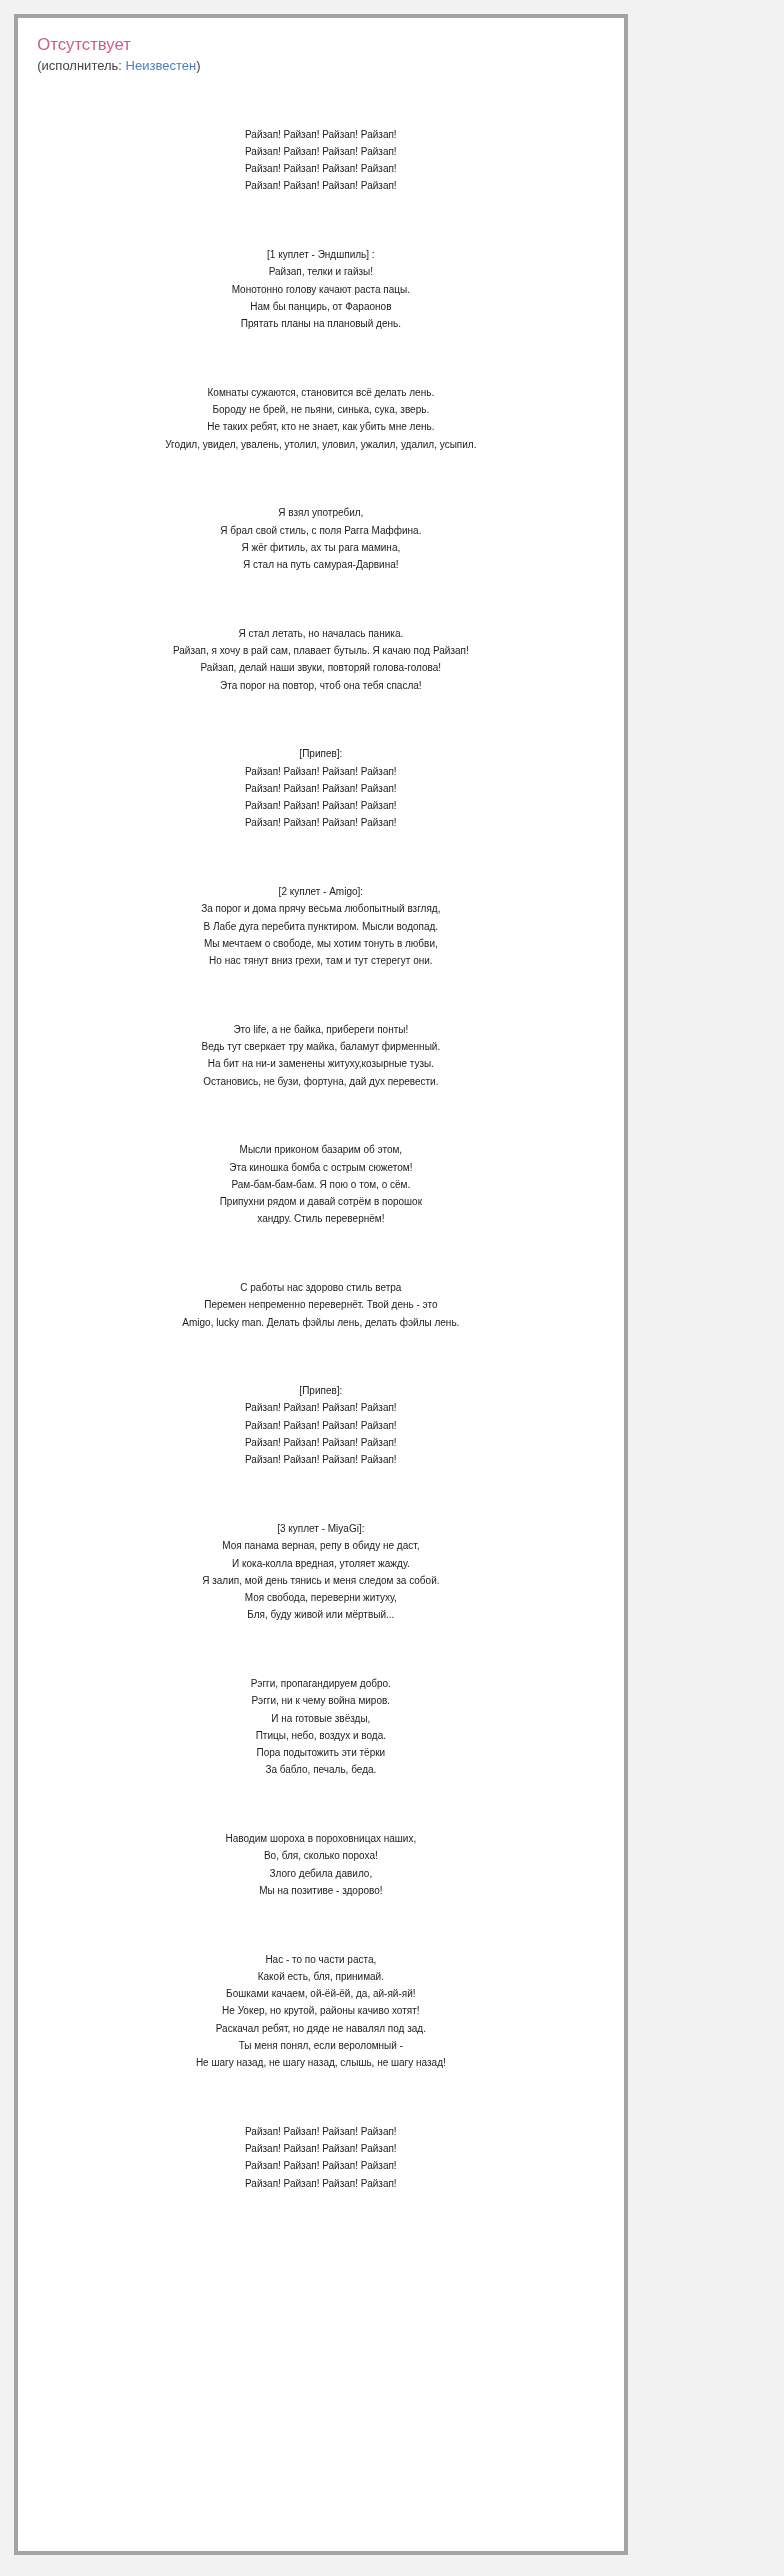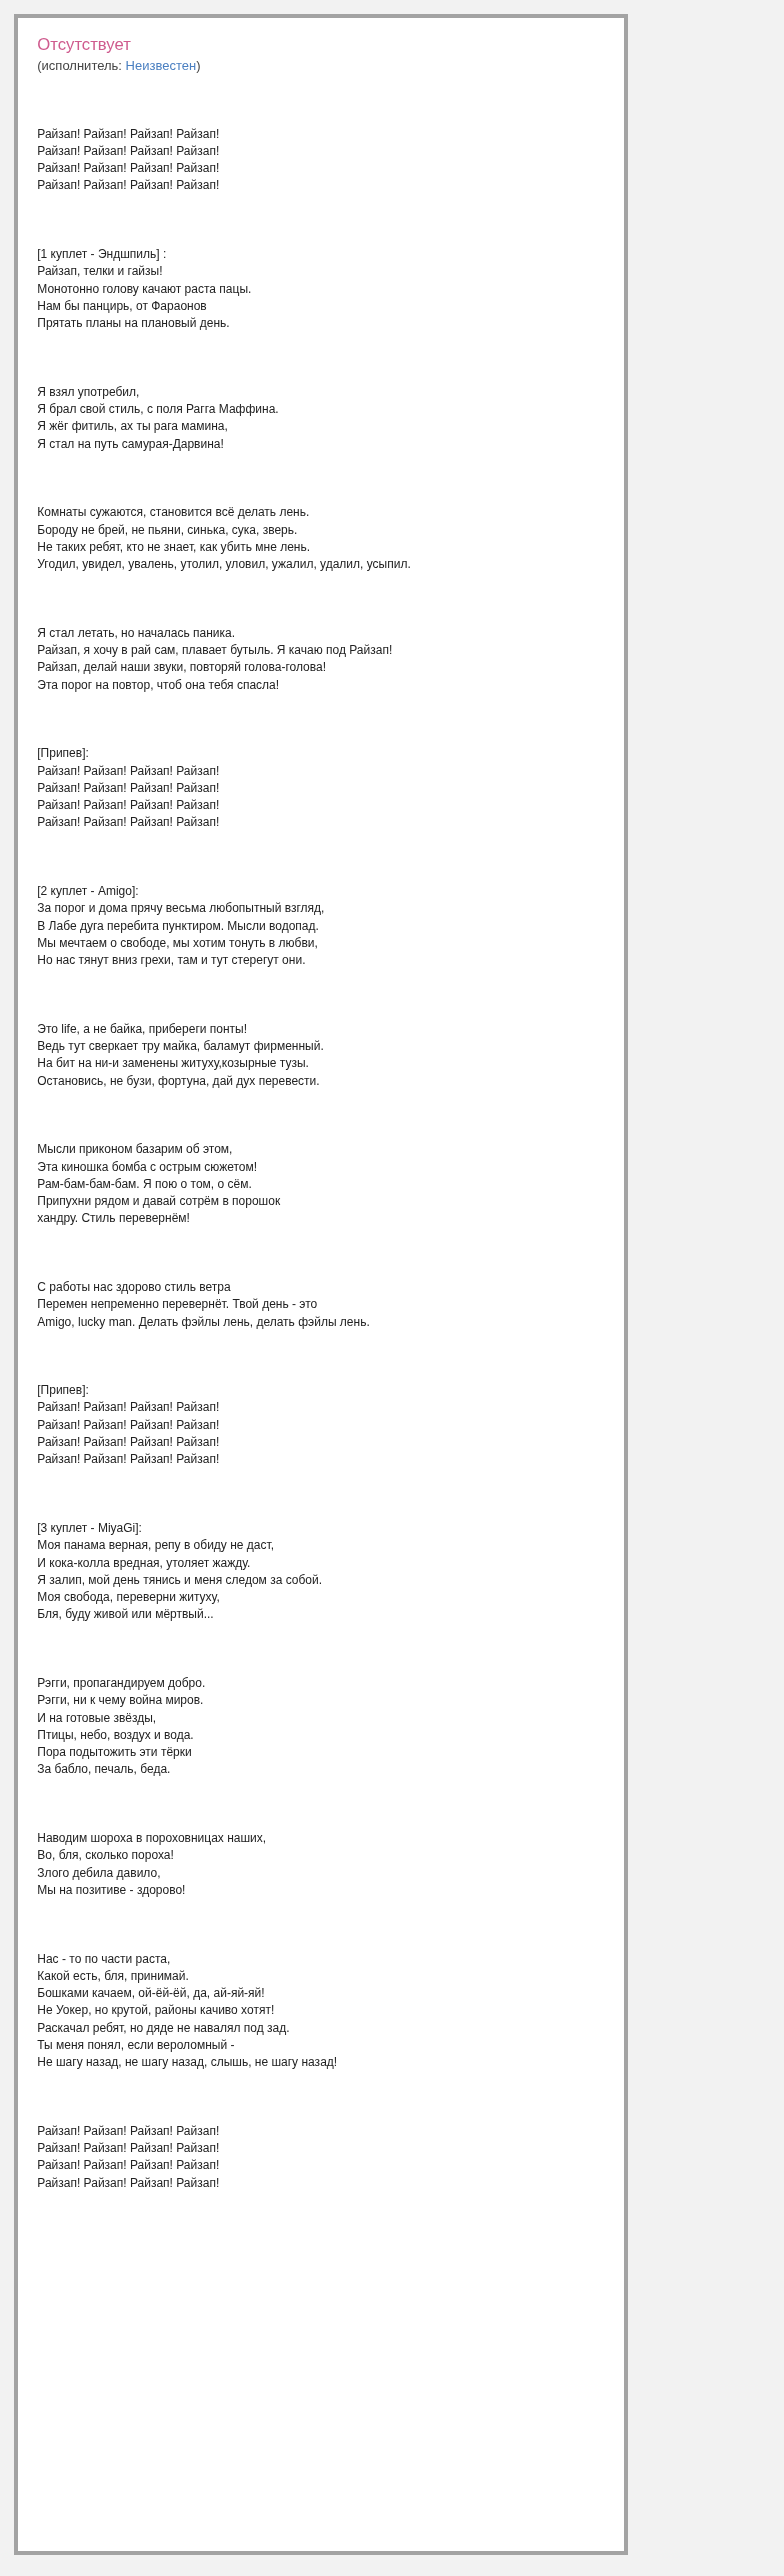--- a/index.html
+++ b/index.html
@@ -36,25 +36,26 @@
   .artist-line {
     font-size: 13px;
     color: #444444;
     margin: 0 0 17.7px 0;
   }
   .artist-line .artist-link {
     color: #4a7fc1;
     text-decoration: none;
   }
   .lyrics-body {
-    font-size: 12px;
+    font-size: 10px;
     line-height: 17.3px;
     color: #222222;
     white-space: pre-wrap;
     word-wrap: break-word;
+    text-align: center;
   }
   .lyrics-stanza {
     margin: 0 0 16.7px 0;
     white-space: pre-wrap;
   }
 </style>
 </head>
 <body>
 
 <div class="page">
@@ -67,28 +68,28 @@
     <div class="lyrics-body">
       <p class="lyrics-stanza">Райзап! Райзап! Райзап! Райзап!
 Райзап! Райзап! Райзап! Райзап!
 Райзап! Райзап! Райзап! Райзап!
 Райзап! Райзап! Райзап! Райзап!</p>
       <p class="lyrics-stanza">[1 куплет - Эндшпиль] :
 Райзап, телки и гайзы!
 Монотонно голову качают раста пацы.
 Нам бы панцирь, от Фараонов
 Прятать планы на плановый день.</p>
+      <p class="lyrics-stanza">Комнаты сужаются, становится всё делать лень.
+Бороду не брей, не пьяни, синька, сука, зверь.
+Не таких ребят, кто не знает, как убить мне лень.
+Угодил, увидел, увалень, утолил, уловил, ужалил, удалил, усыпил.</p>
       <p class="lyrics-stanza">Я взял употребил,
 Я брал свой стиль, с поля Рагга Маффина.
 Я жёг фитиль, ах ты рага мамина,
 Я стал на путь самурая-Дарвина!</p>
-      <p class="lyrics-stanza">Комнаты сужаются, становится всё делать лень.
-Бороду не брей, не пьяни, синька, сука, зверь.
-Не таких ребят, кто не знает, как убить мне лень.
-Угодил, увидел, увалень, утолил, уловил, ужалил, удалил, усыпил.</p>
       <p class="lyrics-stanza">Я стал летать, но началась паника.
 Райзап, я хочу в рай сам, плавает бутыль. Я качаю под Райзап!
 Райзап, делай наши звуки, повторяй голова-голова!
 Эта порог на повтор, чтоб она тебя спасла!</p>
       <p class="lyrics-stanza">[Припев]:
 Райзап! Райзап! Райзап! Райзап!
 Райзап! Райзап! Райзап! Райзап!
 Райзап! Райзап! Райзап! Райзап!
 Райзап! Райзап! Райзап! Райзап!</p>
       <p class="lyrics-stanza">[2 куплет - Amigo]:

